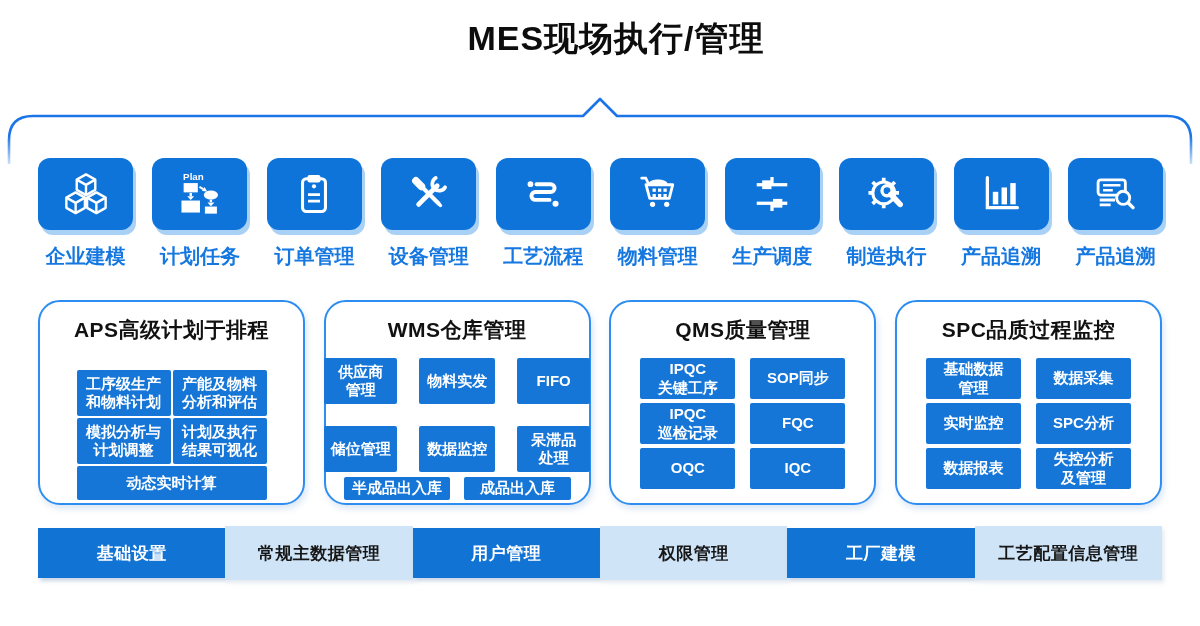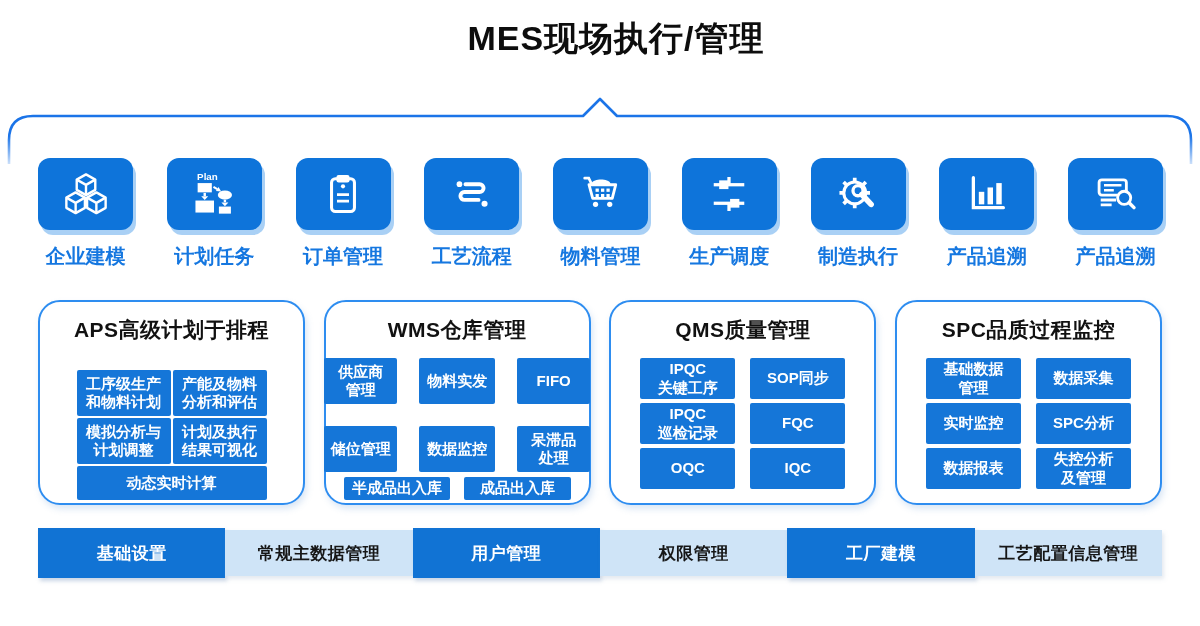--- a/index.html
+++ b/index.html
@@ -38,21 +38,21 @@
   .wms-bottom .cell { flex:1; height:23px; }
   .grid-2x3 { display:grid; grid-template-columns:95px 95px; gap:4px 15px; justify-content:center; margin-top:14px; }
   .grid-2x3 .cell { height:41px; }
 
   
   .bottom-bar { position:absolute; left:38px; top:528px; width:1124px; height:50px;
     display:flex; align-items:center; }
   .seg { flex:1; display:flex; align-items:center; justify-content:center;
     font-weight:bold; font-size:17px; letter-spacing:.5px; }
   .seg.dark { background:#1173d4; color:#fff; height:50px; box-shadow:2px 3px 4px rgba(120,150,190,.4); }
-  .seg.light { background:#cfe4f7; color:#161616; height:46px; box-shadow:2px 3px 4px rgba(150,170,195,.25); }
+  .seg.light { background:#cfe4f7; color:#161616; height:54px; box-shadow:2px 3px 4px rgba(150,170,195,.25); }
 </style>
 </head>
 <body>
 
 <div class="stage">
 
   <div class="main-title">MES现场执行/管理</div>
 
   <svg class="brace-svg" viewBox="0 0 1200 626">
     <defs>
@@ -107,20 +107,34 @@
         <svg viewBox="0 0 44 44">
           <rect x="11.5" y="8" width="21" height="30" rx="3.5" fill="none" stroke="#fff" stroke-width="2.8"></rect>
           <rect x="16" y="4.5" width="12" height="7" rx="2" fill="#fff"></rect>
           <circle cx="22" cy="15" r="1.9" fill="#fff"></circle>
           <path d="M16.5 22.5h11M16.5 28.5h11" stroke="#fff" stroke-width="2.6"></path>
         </svg>
       </div>
       <div class="tile-label">订单管理</div>
     </div>
 
+    <div class="tile-group">
+      <div class="tile">
+        <svg viewBox="0 0 44 44">
+          <g stroke="#fff" fill="none" stroke-linecap="round">
+            <path d="M10 10l5 5" stroke-width="7"></path>
+            <path d="M14 14l17 17" stroke-width="3.8"></path>
+            <circle cx="32.5" cy="32.5" r="1.6" fill="#fff" stroke="none"></circle>
+            <path d="M28.2 7.2a6.3 6.3 0 1 0 8.6 8.6" stroke-width="3.4"></path>
+            <path d="M29.5 14.5L12.5 31.5" stroke-width="4.4"></path>
+          </g>
+        </svg>
+      </div>
+      <div class="tile-label">设备管理</div>
+    </div>
 
     <div class="tile-group">
       <div class="tile">
         <svg viewBox="0 0 44 44">
           <g fill="none" stroke="#fff" stroke-width="3.6" stroke-linecap="round">
             <path d="M16 13h13a3.6 3.6 0 0 1 0 7.2H15a3.6 3.6 0 0 0 0 7.2h13"></path>
           </g>
           <circle cx="10.5" cy="13" r="2.6" fill="#fff"></circle>
           <circle cx="33.5" cy="31" r="2.8" fill="#fff"></circle>
         </svg>

